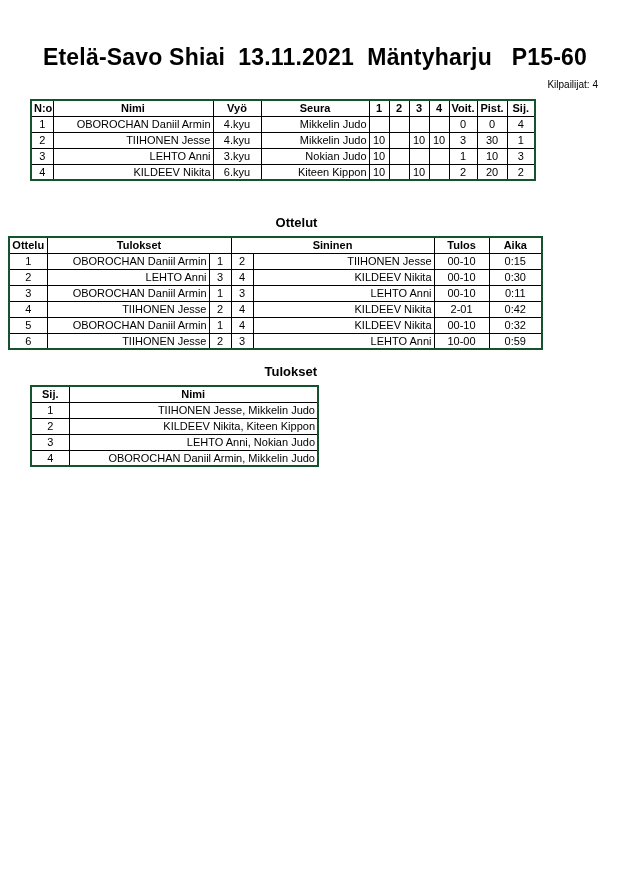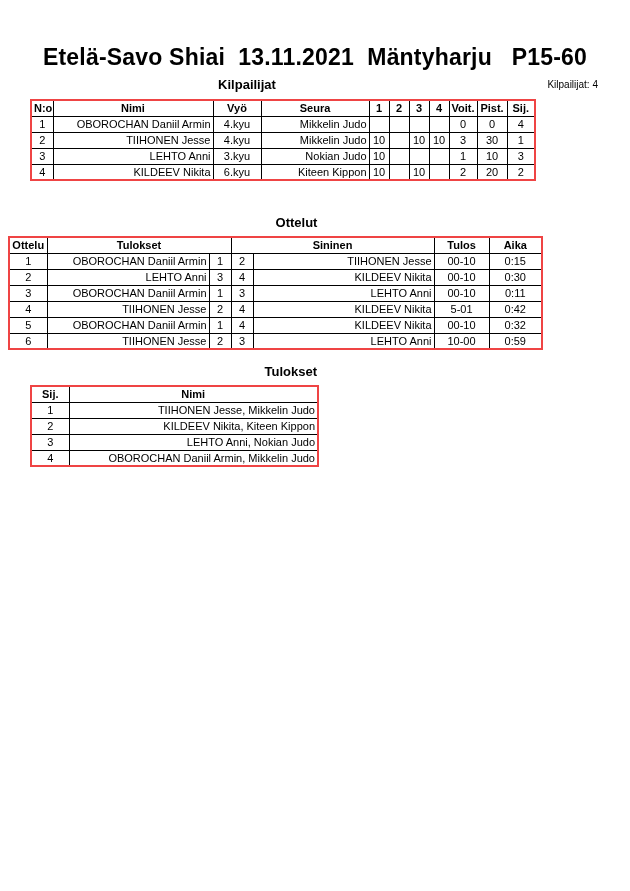--- a/index.html
+++ b/index.html
@@ -17,21 +17,21 @@
   .subheader-row { position:relative; height:18px; margin-top:6px; }
   .kilpailijat-heading {
     position:absolute; left:30px; width:434px; text-align:center;
     font-size:13px; font-weight:bold;
   }
   .kilpailijat-count {
     position:absolute; right:32px; top:2px; font-size:10px;
   }
   table {
     border-collapse:collapse; table-layout:fixed;
-    margin-left:30px; border:2px solid #ef4444;
+    margin-left:30px; border:2px solid #14532d;
   }
   th, td {
     border:1px solid #000; font-size:11px; height:16px;
     padding:1px 2px; overflow:hidden; white-space:nowrap;
   }
   th { font-weight:bold; text-align:center; }
   td { text-align:center; }
   td.lft { text-align:right; padding-left:5px; }
   .section-heading { font-weight:bold; font-size:13px; }
   .ottelut-heading  { margin:34px 0 6px 30px; width:533px; text-align:center; }
@@ -39,21 +39,20 @@
   .t1 { width:504px; margin-top:4px; }
   .t2 { width:533px;margin-left:8px; }
   .t3 { width:287px; }
 </style>
 </head>
 <body>
 
 <div class="title">Etelä-Savo Shiai  13.11.2021  Mäntyharju   P15-60</div>
 
 <div class="subheader-row">
-  <div class="kilpailijat-heading">Kilpailijat</div>
   <div class="kilpailijat-count">Kilpailijat: 4</div>
 </div>
 
 <table class="t1">
   <colgroup>
     <col style="width:22px">
       <col style="width:160px">
       <col style="width:48px">
       <col style="width:108px">
     <col style="width:20px">
@@ -183,21 +182,21 @@
       <td class="lft">LEHTO Anni</td>
       <td>00-10</td>
       <td>0:11</td>
     </tr>
     <tr>
       <td>4</td>
       <td class="lft">TIIHONEN Jesse</td>
       <td>2</td>
       <td>4</td>
       <td class="lft">KILDEEV Nikita</td>
-      <td>5-01</td>
+      <td>2-01</td>
       <td>0:42</td>
     </tr>
     <tr>
       <td>5</td>
       <td class="lft">OBOROCHAN Daniil Armin</td>
       <td>1</td>
       <td>4</td>
       <td class="lft">KILDEEV Nikita</td>
       <td>00-10</td>
       <td>0:32</td>

